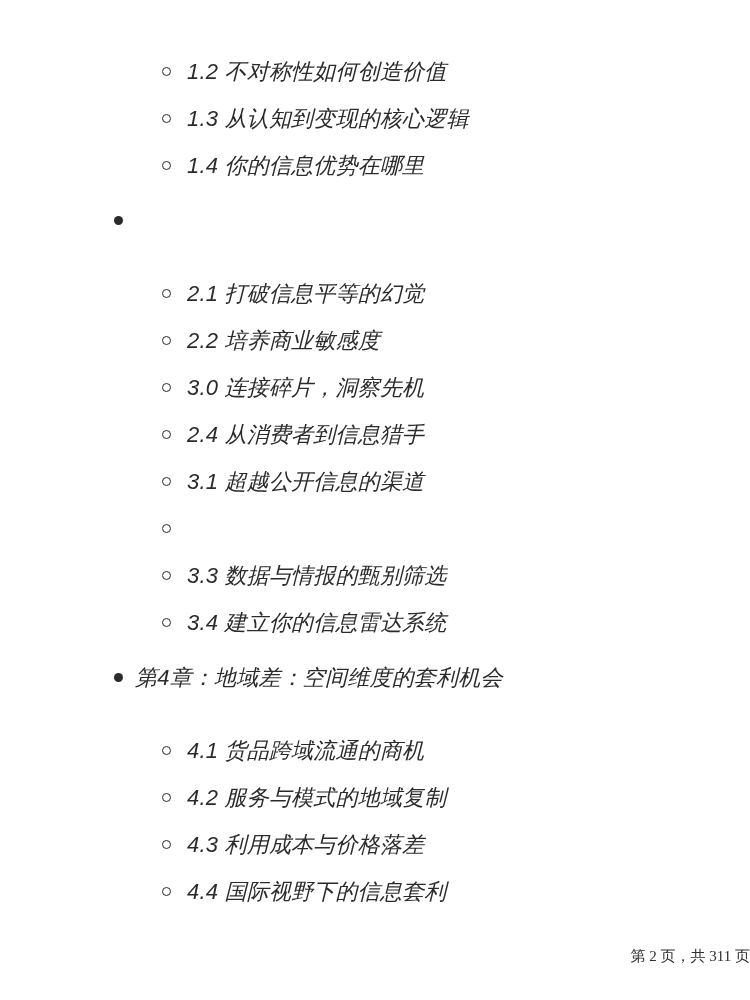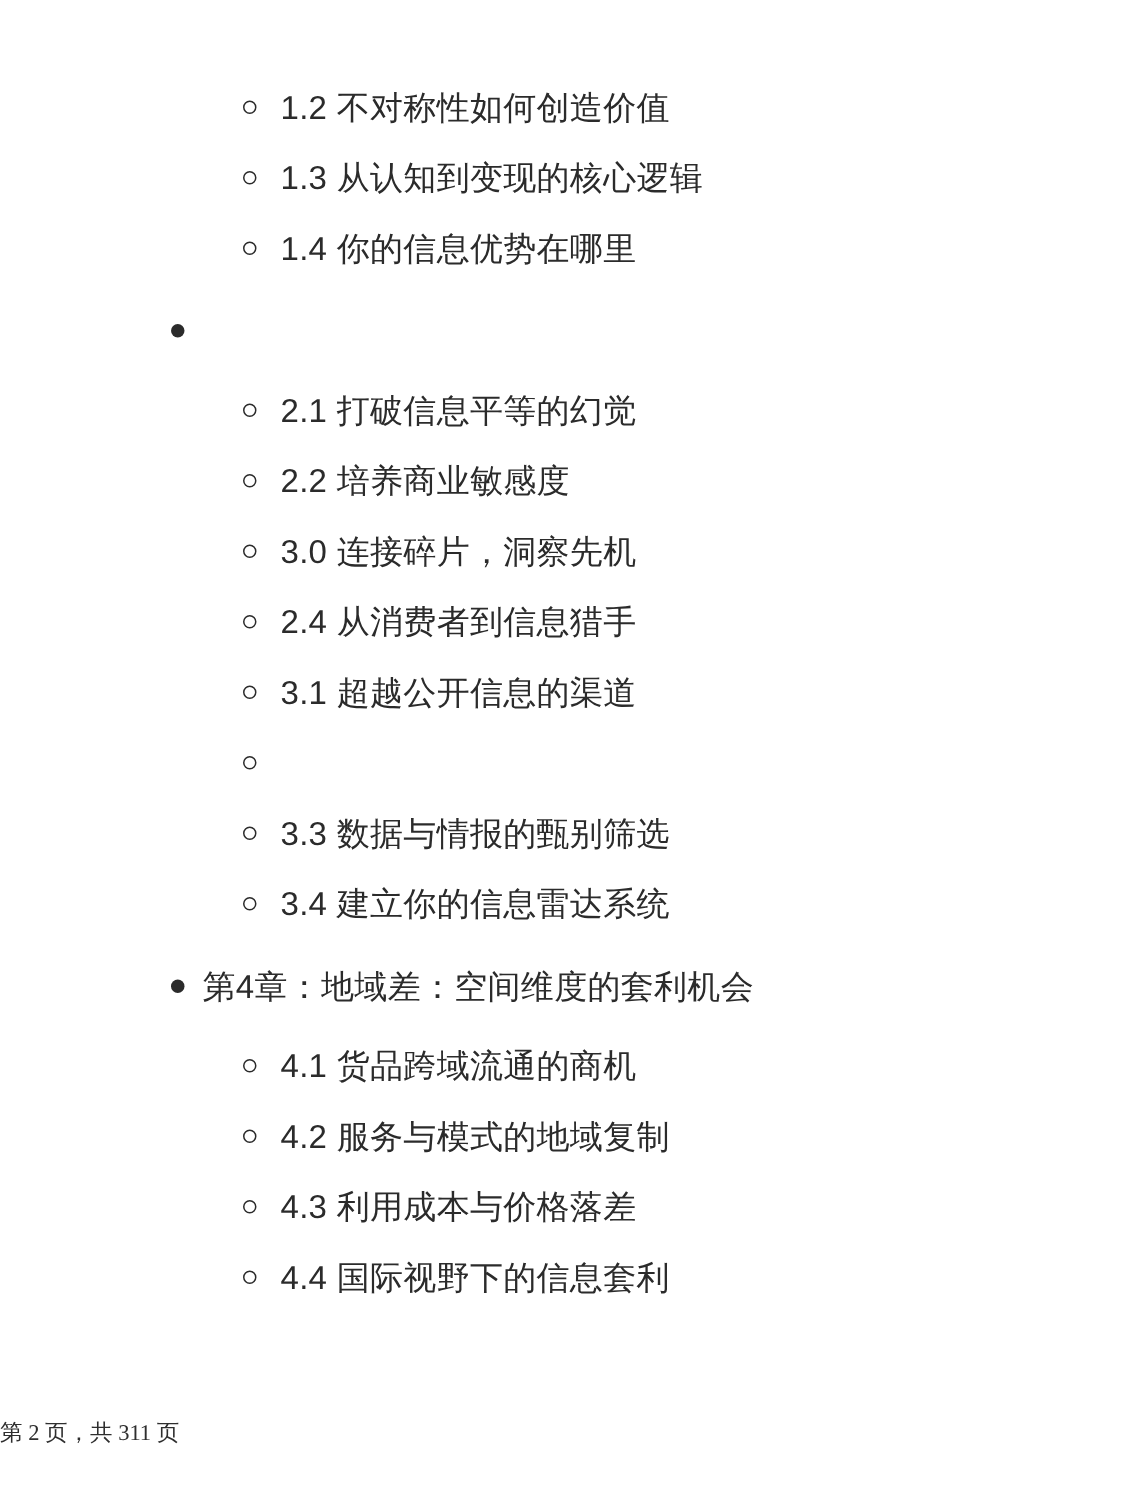--- a/index.html
+++ b/index.html
@@ -15,41 +15,42 @@
     overflow: hidden;
   }
   .page {
     position: relative;
     width: 750px;
     height: 1000px;
     background: #ffffff;
   }
   .toc {
     padding-top: 57px;
+    font-style: italic;
   }
   .row {
     position: relative;
     height: 29px;
     line-height: 29px;
     font-size: 22px;
     letter-spacing: 0.2px;
     white-space: nowrap;
   }
   .row.l1 {
     padding-left: 135px;
     margin-top: 26px;
   }
   .row.l2 {
     padding-left: 187px;
   }
   .row.l2 + .row.l2 {
     margin-top: 18px;
   }
   .row.l1 + .row.l2 {
-    margin-top: 24px;
+    margin-top: 44px;
   }
   .bullet {
     position: absolute;
     top: 10px;
     width: 9px;
     height: 9px;
     border-radius: 50%;
     box-sizing: border-box;
   }
   .bullet.disc {
@@ -59,21 +60,21 @@
   .bullet.circle {
     left: 162px;
     border: 1.5px solid #2b2b2b;
     background: transparent;
   }
   .footer {
     position: absolute;
     left: 0;
     right: 0;
     top: 947px;
-    text-align: left;
+    text-align: right;
     font-family: "Liberation Serif", serif;
     font-size: 15px;
     line-height: 18px;
     color: #2e2e2e;
   }
 </style>
 </head>
 <body style="background: rgb(255, 255, 255); color: rgb(43, 43, 43);">
 
 <div class="page">

